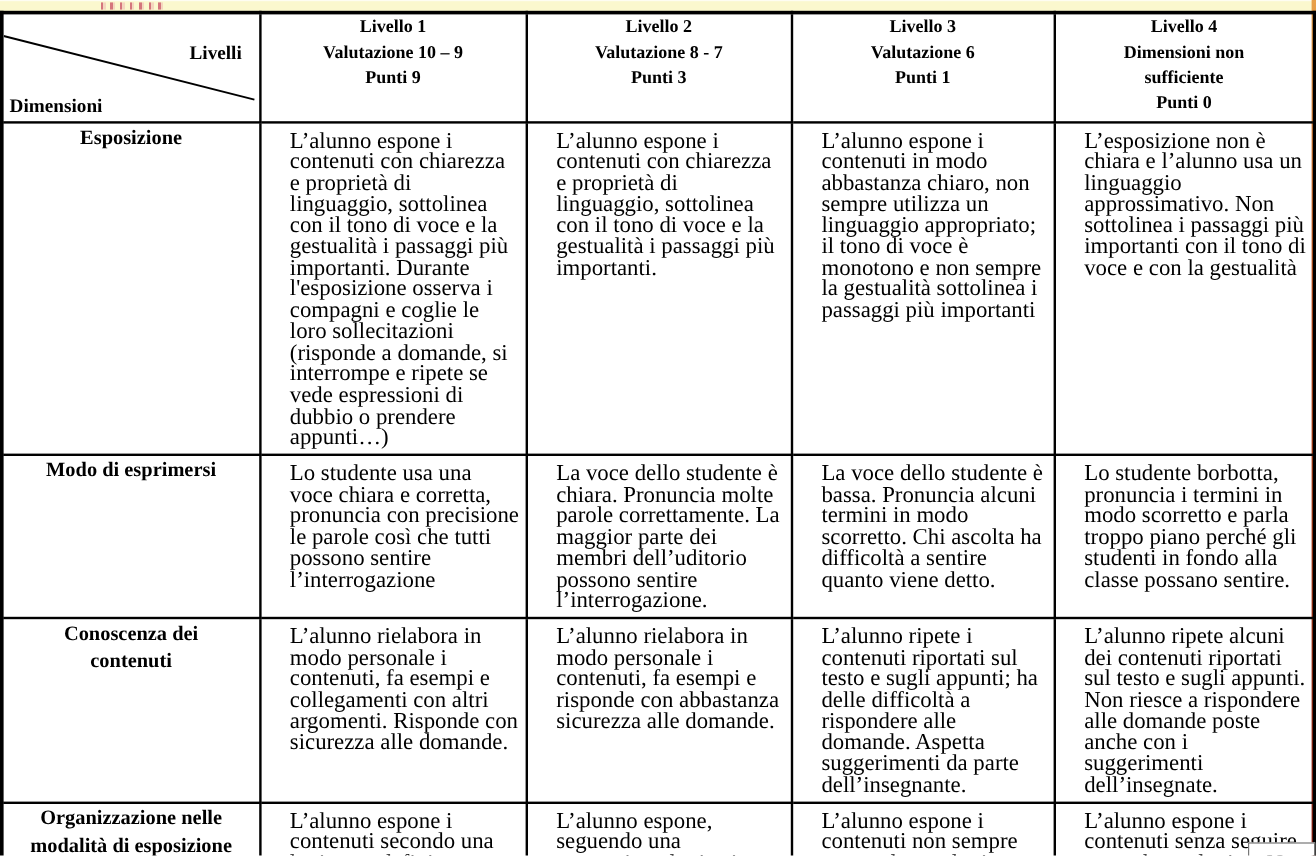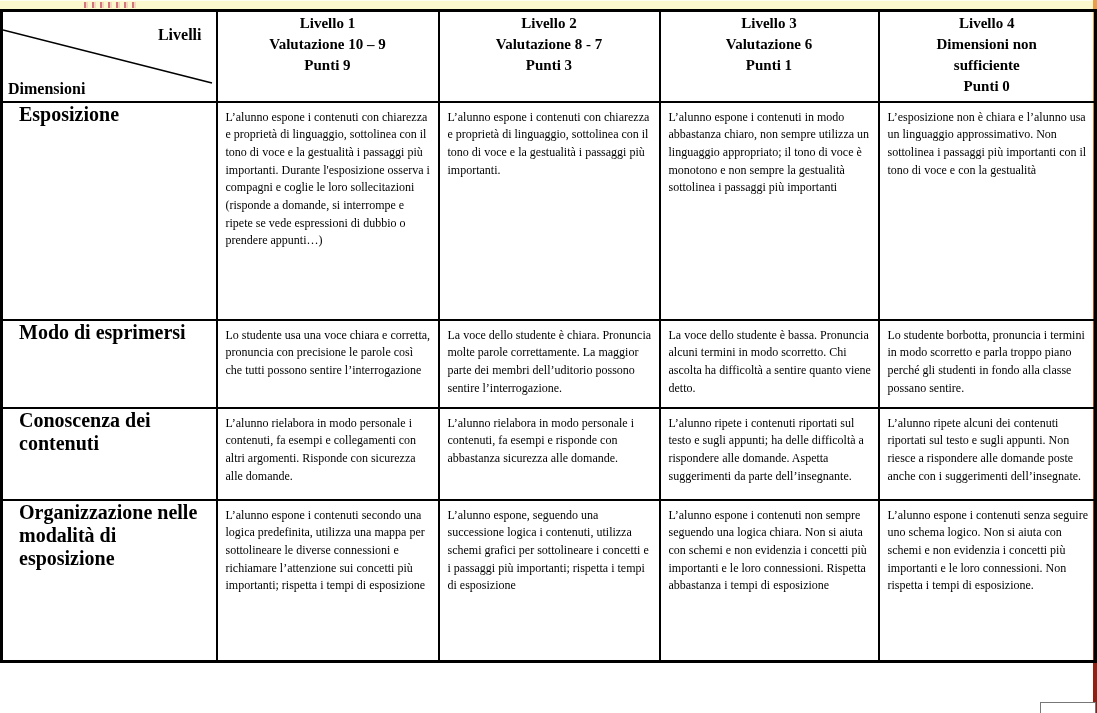--- a/index.html
+++ b/index.html
@@ -27,39 +27,39 @@
     border:3px solid #000;
   }
   table.rubric td{
     border:2px solid #000;
     vertical-align:top;
     overflow:hidden;
   }
   .corner-cell{position:relative;}
   .corner-cell svg{position:absolute;top:0;left:0;}
   .corner-label-top{
-    position:absolute;top:14px;right:14px;
+    position:absolute;top:24px;right:14px;
     font-weight:bold;font-size:16px;
   }
   .corner-label-bottom{
     position:absolute;bottom:3px;left:5px;
     font-weight:bold;font-size:16px;
   }
   .head-cell{
     text-align:center;font-weight:bold;
     font-size:15px;line-height:21px;
   }
   .dim-cell{
-    text-align:left;vertical-align:middle;
-    font-weight:bold;font-size:20px;line-height:23px;
+    text-align:center;vertical-align:middle;
+    font-weight:bold;font-size:17px;line-height:23px;
     padding:0 16px;
   }
   .body-cell{
-    font-size:12px;line-height:17.7px;
-    padding:6px 5px 4px 8px;
+    font-size:19px;line-height:17.7px;
+    padding:6px 5px 4px 24px;
   }
   .bottom-right-box{
     position:absolute;left:1040px;top:702px;width:54px;height:12px;
     background:#fff;border:1px solid #777;
   }
 </style>
 </head>
 <body>
 
 <div class="top-strip">

